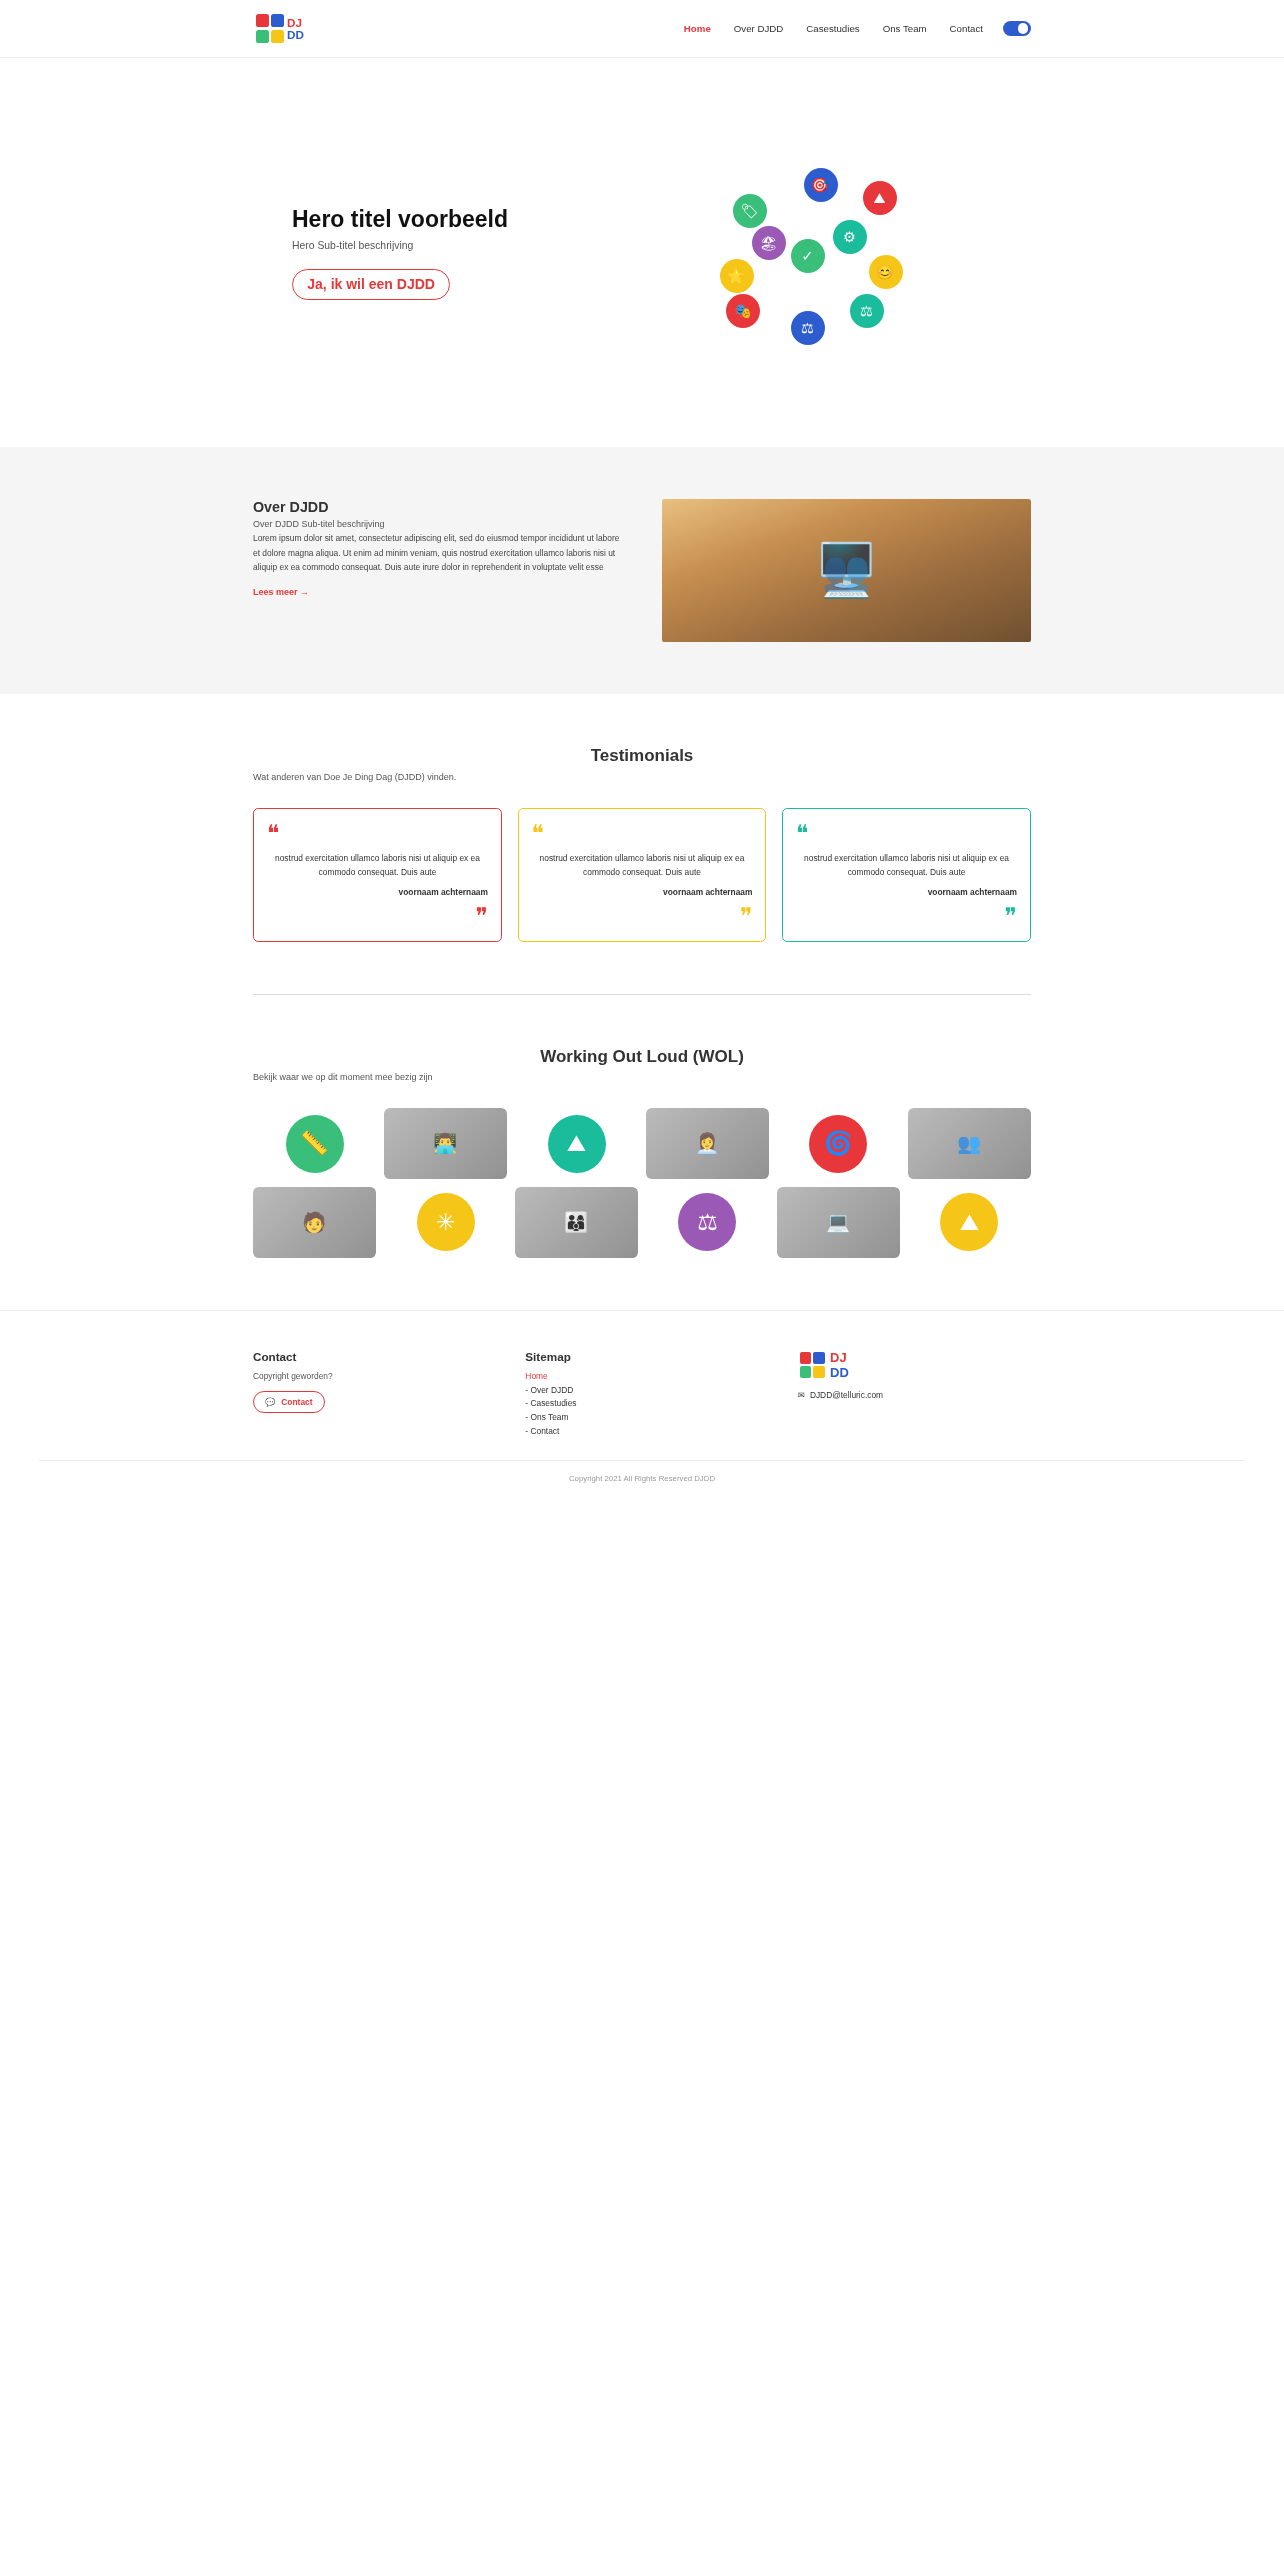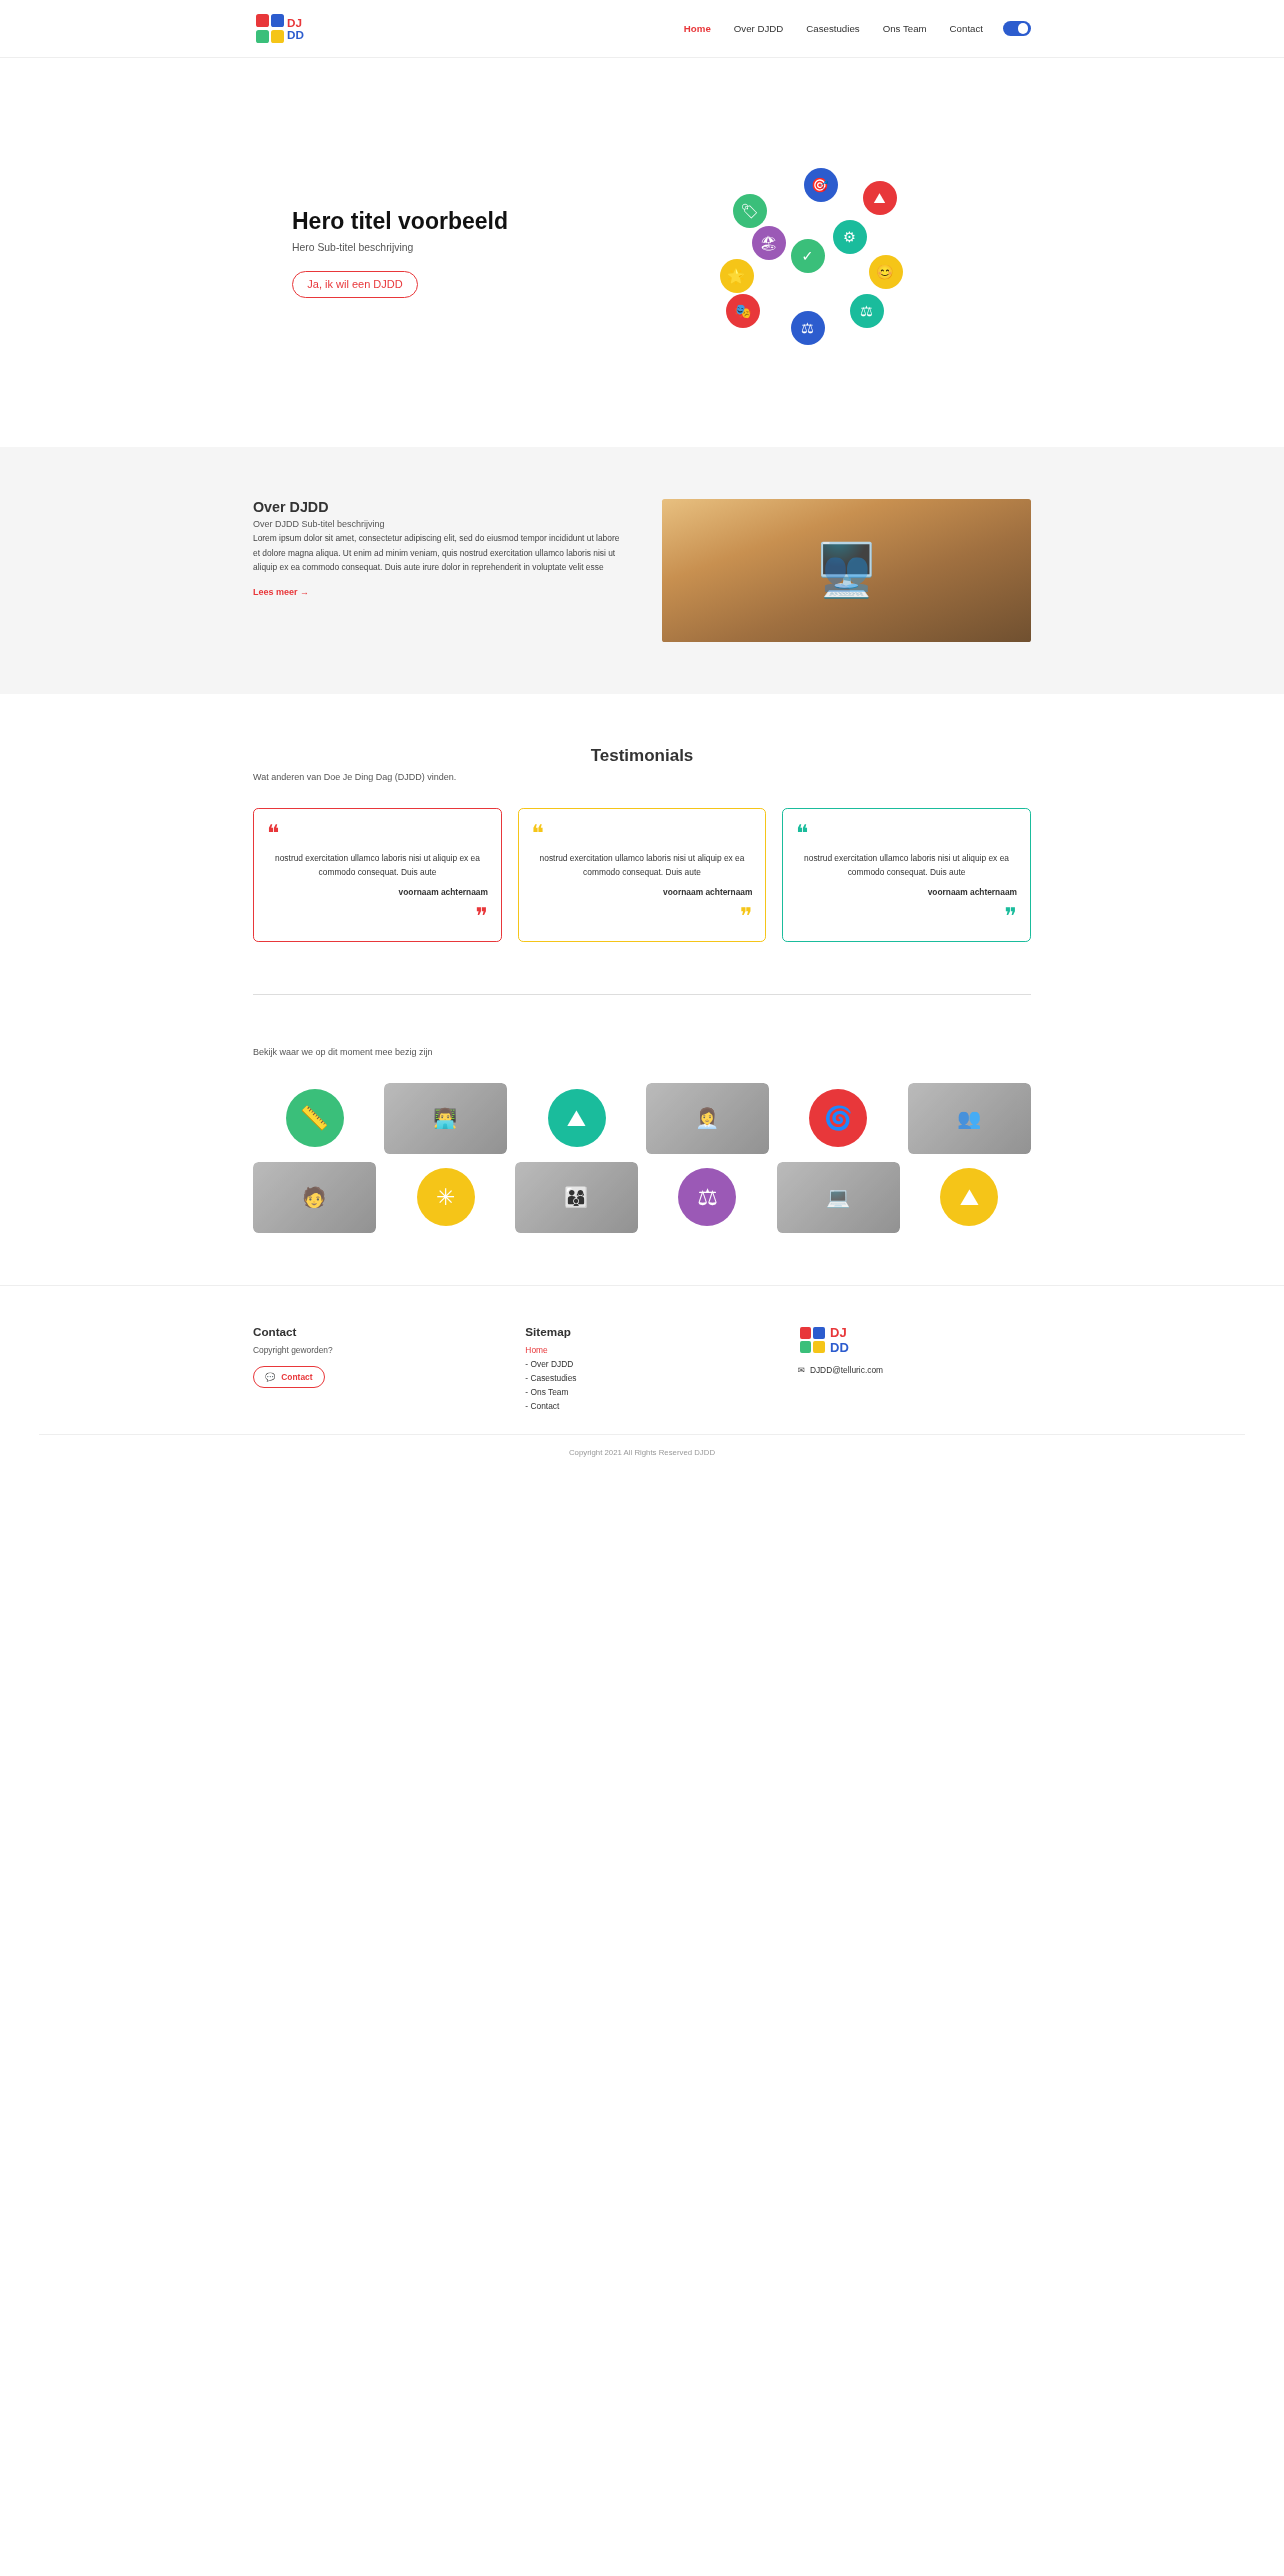--- a/index.html
+++ b/index.html
@@ -41,21 +41,21 @@
     .hero {
       display: flex; align-items: center; justify-content: center;
       padding: 52px 39px; max-width: 778px; margin: 0 auto;
       min-height: 246px;
     }
     .hero-left { flex: 1; }
     .hero-title { font-size: 23px; font-weight: 800; color: #111; margin-bottom: 6.5px; }
     .hero-sub { font-size: 10.4px; color: #555; margin-bottom: 18px; }
     .hero-btn {
       display: inline-block; border: 1.3px solid #e8373a; color: #e8373a;
-      padding: 6.5px 14.3px; border-radius: 15.6px; font-size: 11px; font-weight: 400;
+      padding: 6.5px 14.3px; border-radius: 15.6px; font-size: 14px; font-weight: 700;
       cursor: pointer; background: transparent;
     }
     .hero-right {
       flex: 1; display: flex; justify-content: center; align-items: center;
       position: relative; height: 207px;
     }
 
     
     .bubble-wrap { position: relative; width: 195px; height: 195px; }
     .bubble {
@@ -281,20 +281,21 @@
       </div>
 
     </div>
   </div>
 </section>
 
 <hr class="divider">
 
 <section class="wol-section">
   <div class="wol-inner">
+    <h2 class="section-title">Working Out Loud (WOL)</h2>
     <p class="section-sub">Bekijk waar we op dit moment mee bezig zijn</p>
     <div class="wol-grid">
 
       <div class="wol-item">
         <div class="icon-circle" style="background:#3abf7a;">📏</div>
       </div>
       <div class="wol-item">
         <div class="fake-photo">👨‍💻</div>
       </div>
       <div class="wol-item">

